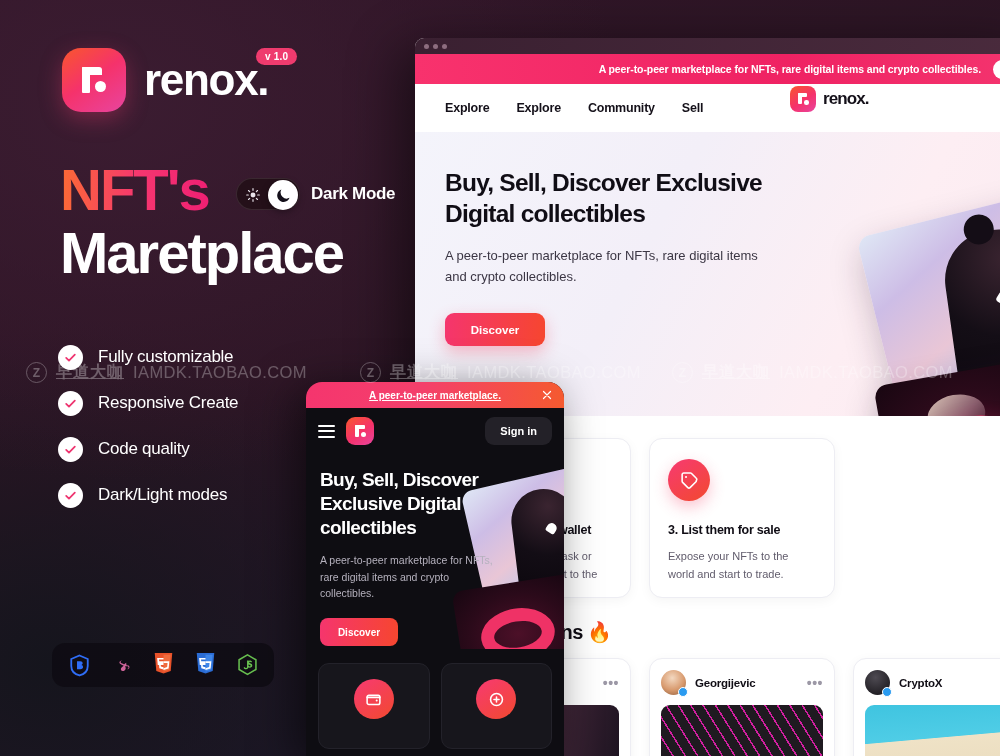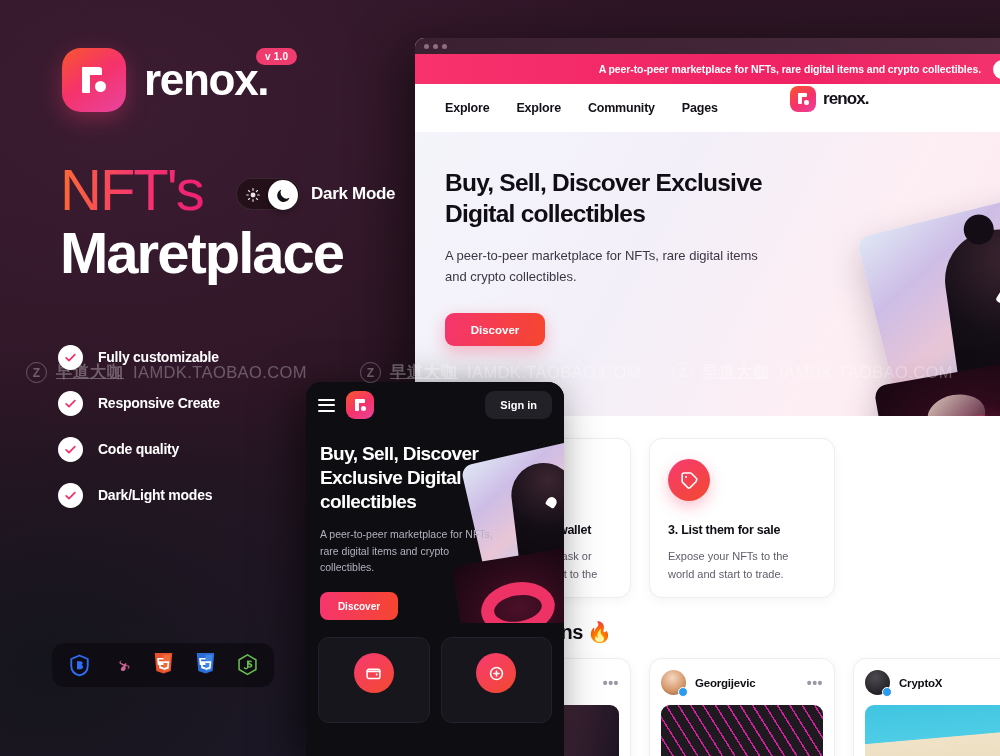--- a/index.html
+++ b/index.html
@@ -38,21 +38,21 @@
     letter-spacing: -1.3px; line-height: 1;
   }
   .ver-badge {
     position: absolute; left: 256px; top: 48px;
     background: #ef3b6e; color: #fff; font-size: 10px; font-weight: 700;
     padding: 3px 9px; border-radius: 10px; letter-spacing: .2px;
   }
 
   .head-wrap { position: absolute; left: 60px; top: 160px; width: 360px; }
   .h-nft {
-    font-size: 58px; font-weight: 400; letter-spacing: -2px; line-height: 1.04;
+    font-size: 58px; font-weight: 700; letter-spacing: -2px; line-height: 1.04;
     background: linear-gradient(92deg, #fb6b34 0%, #f6376f 52%, #ef1f73 100%);
     -webkit-background-clip: text; background-clip: text; color: transparent;
     display: inline-block;
   }
   .h-market {
     font-size: 58px; font-weight: 800; color: #fff; letter-spacing: -2px;
     line-height: 1.06; margin-top: 2px;
   }
 
   .dm-toggle {
@@ -71,21 +71,21 @@
     box-shadow: 0 2px 7px rgba(0,0,0,.35);
   }
   .dm-label { color: #fff; font-size: 17px; font-weight: 700; letter-spacing: -.3px; }
 
   .features { position: absolute; left: 58px; top: 334px; width: 340px; }
   .feat { display: flex; align-items: center; gap: 15px; height: 46px; }
   .feat-check {
     width: 25px; height: 25px; border-radius: 50%; background: #fff;
     display: flex; align-items: center; justify-content: center; flex: 0 0 25px;
   }
-  .feat-label { color: #fff; font-size: 14px; font-weight: 700; letter-spacing: -.25px; }
+  .feat-label { color: #fff; font-size: 17px; font-weight: 400; letter-spacing: -.25px; }
 
   .techbar {
     position: absolute; left: 52px; top: 643px;
     background: rgba(12,10,16,.72); border-radius: 13px;
     padding: 9px 14px; display: flex; align-items: center; gap: 16px;
   }
   .tech-ico { width: 26px; height: 26px; display: flex; align-items: center; justify-content: center; }
 
   
   .browser {
@@ -380,21 +380,21 @@
 
     <div class="br-banner">
       <span class="br-banner-text">A peer-to-peer marketplace for NFTs, rare digital items and crypto collectibles.</span>
       <span class="br-banner-btn"></span>
     </div>
 
     <div class="br-nav">
       <a href="#">Explore</a>
       <a href="#">Explore</a>
       <a href="#">Community</a>
-      <a href="#">Pages</a>
+      <a href="#">Sell</a>
       <div class="br-nav-logo">
         <span class="lm">
             <i class="s1"></i>
             <i class="s2"></i>
             <i class="s3"></i>
           </span>
         <span class="wm">renox.</span>
       </div>
     </div>
 
@@ -469,20 +469,26 @@
             <span class="coll-name">CryptoX</span>
 
           </div>
           <div class="coll-img" style="background:linear-gradient(175deg,#3fc4e0 0%,#4fcde6 46%,#efe2c6 47%,#eadcbe 100%);"></div>
         </div>
       </div>
     </div>
   </div>
 
   <div class="phone">
+    <div class="ph-banner">
+      <span class="ph-banner-text">A peer-to-peer marketplace.</span>
+      <svg class="ph-close" viewBox="0 0 24 24" fill="none" stroke="#fff" stroke-width="2.4" stroke-linecap="round">
+          <path d="M5 5l14 14M19 5L5 19"></path>
+        </svg>
+    </div>
     <div class="ph-nav">
       <span class="ph-burger">
           <i></i>
           <i></i>
           <i></i>
         </span>
       <span class="ph-logo">
           <i class="a"></i>
           <i class="b"></i>
           <i class="c"></i>

